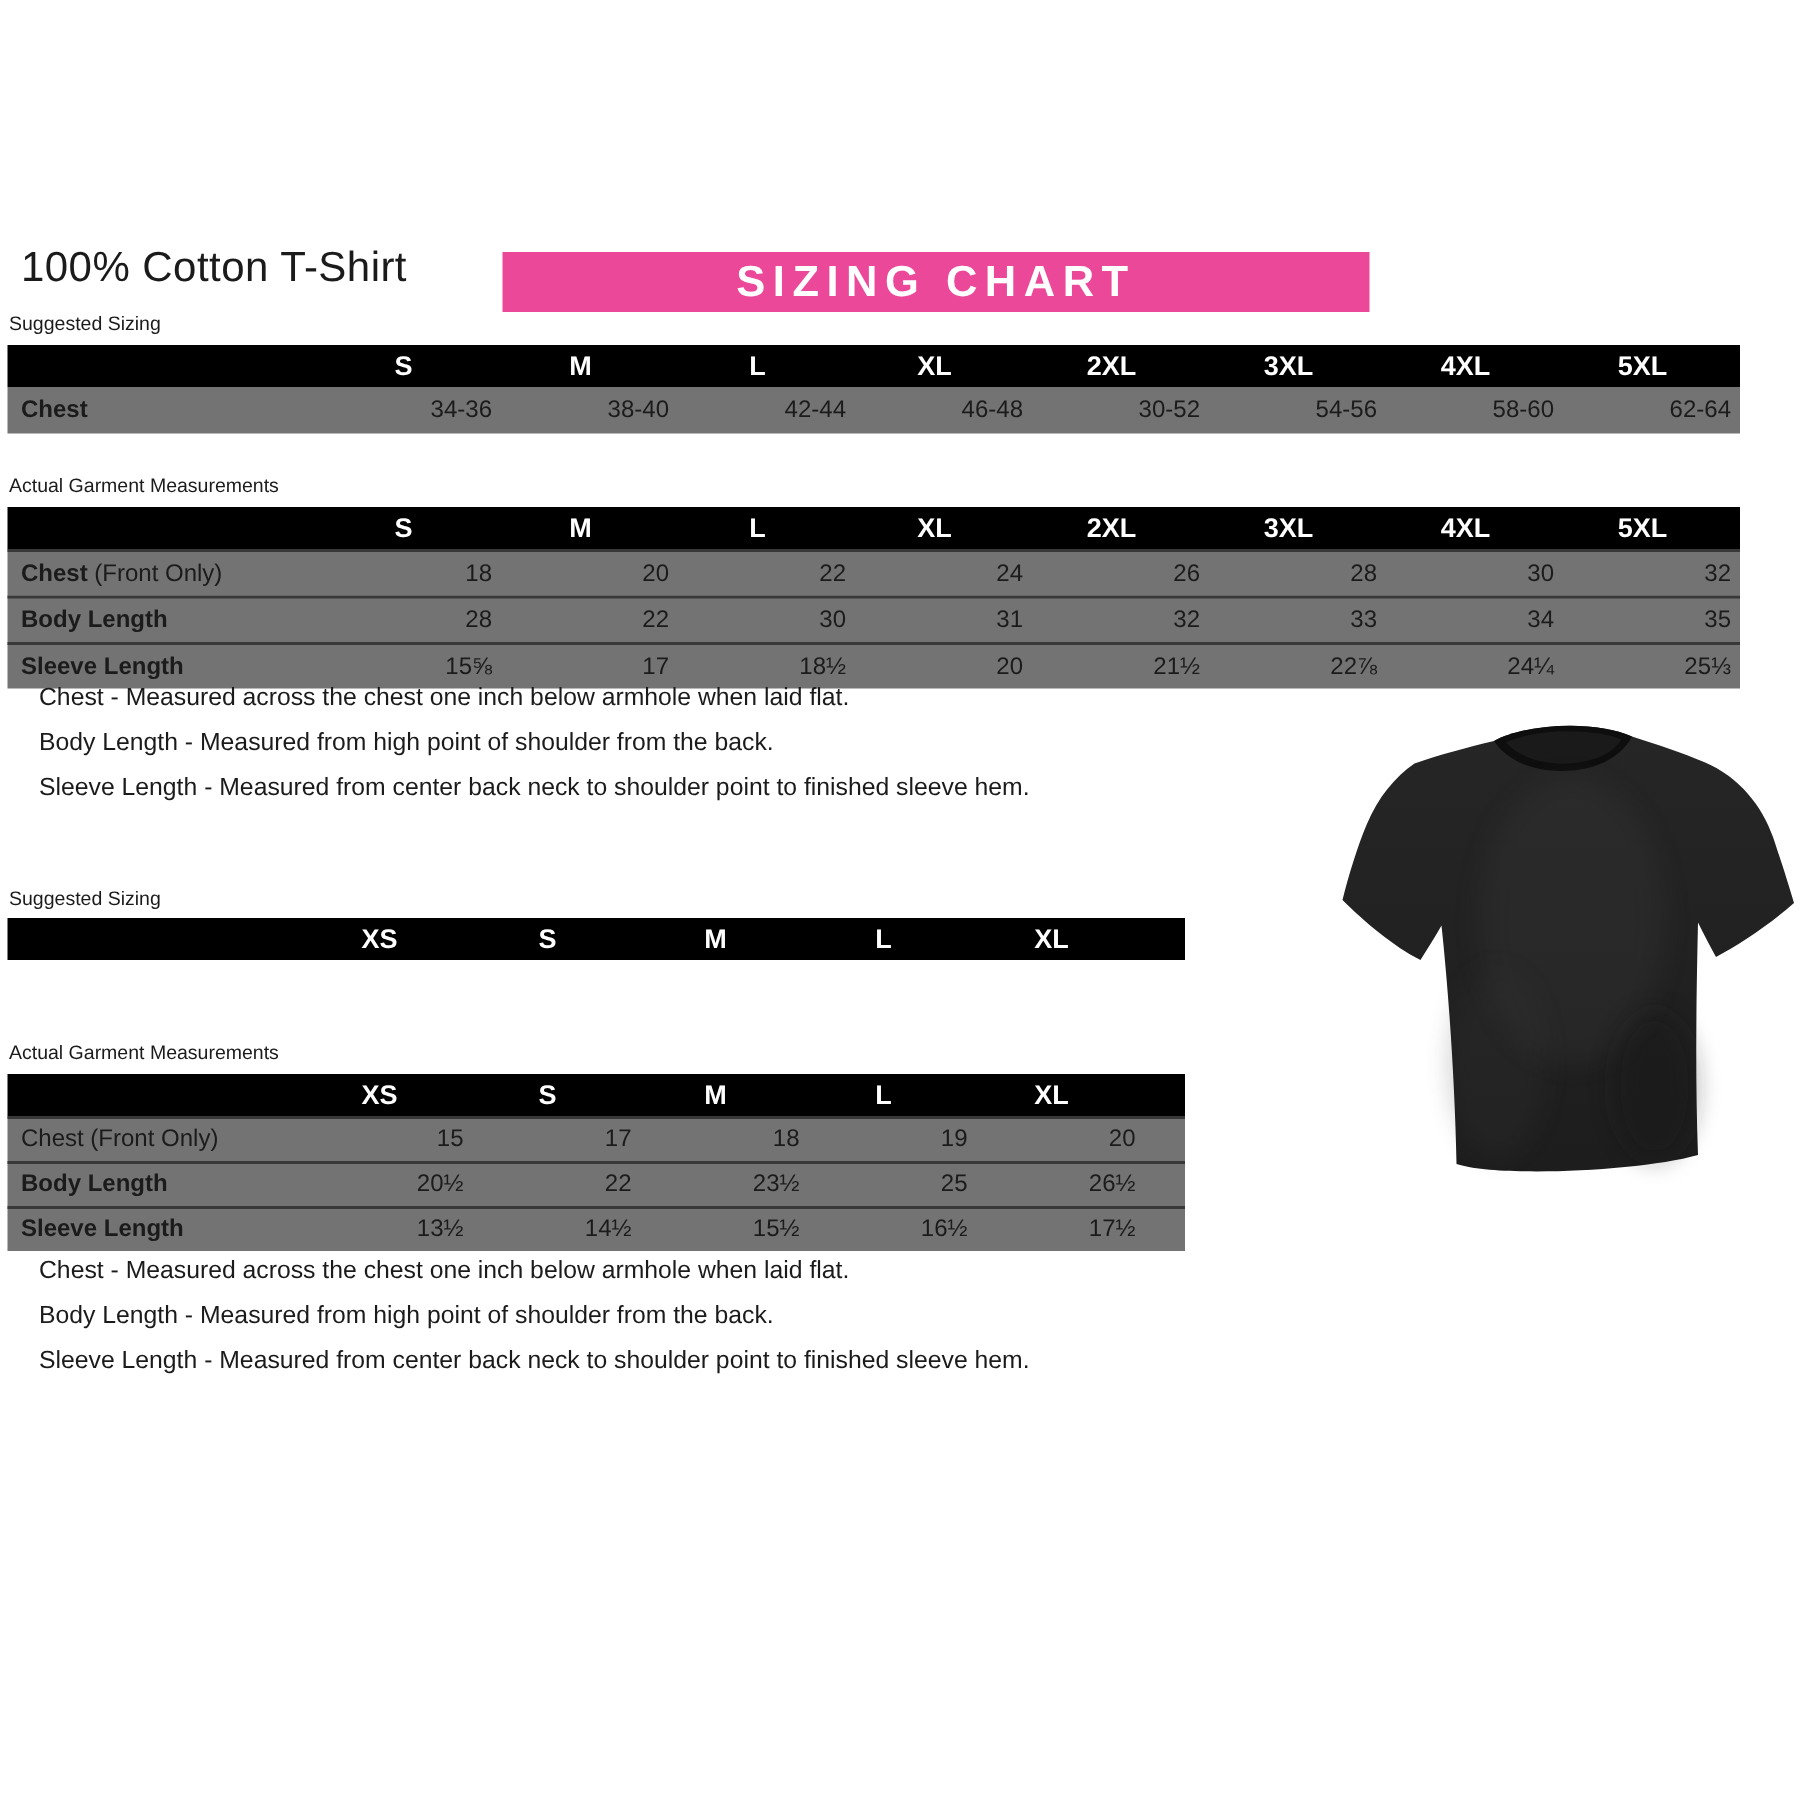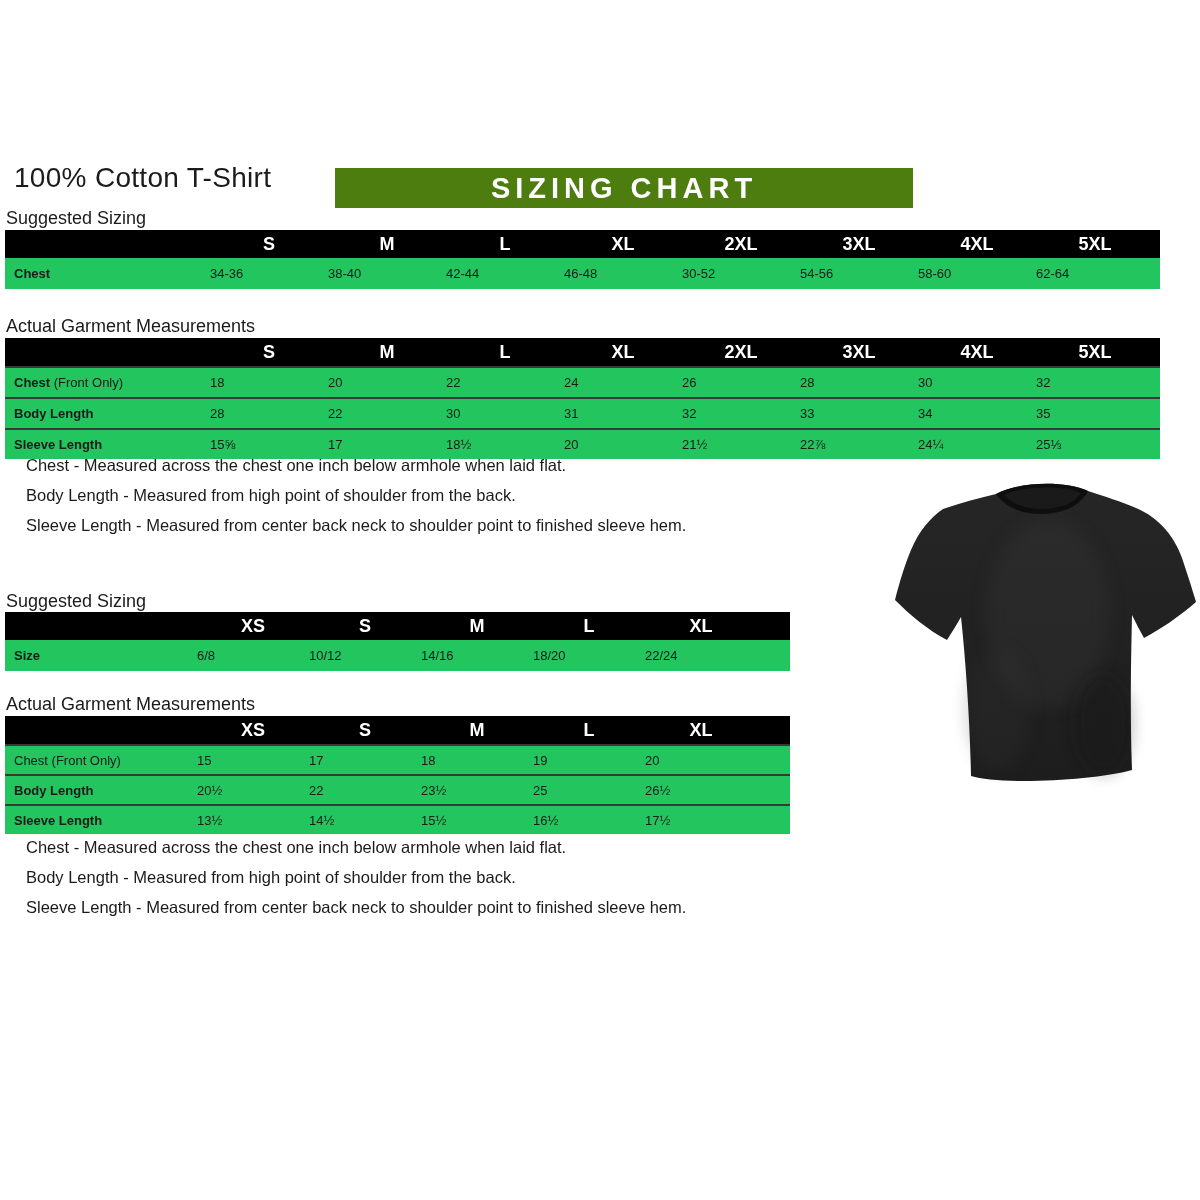--- a/index.html
+++ b/index.html
@@ -10,43 +10,43 @@
   .adult-title {
     position:absolute; left:14px; top:162px; font-size:28px; font-weight:500;
     letter-spacing:0.3px;
   }
   .youth-title {
     position:absolute; left:4px; top:548px; font-size:28px; font-weight:700;
     letter-spacing:0.2px;
   }
   .banner {
     position:absolute; left:335px; top:168px; width:578px; height:40px;
-    background:#4d7c0f; color:#fff; display:flex; align-items:center; justify-content:center;
+    background:#ec4899; color:#fff; display:flex; align-items:center; justify-content:center;
     font-size:29px; font-weight:800; letter-spacing:5px;
   }
-  .sec-label { position:absolute; left:6px; font-size:18px; }
+  .sec-label { position:absolute; left:6px; font-size:13px; }
   .lbl-adult-sugg { top:208px; }
   .lbl-adult-act  { top:316px; }
   .lbl-youth-sugg { top:591px; }
   .lbl-youth-act  { top:694px; }
 
   .tbl { position:absolute; left:5px; }
   .tbl-a { width:1155px; }
   .tbl-y { width:785px; }
   .t-a1 { top:230px; }
   .t-a2 { top:338px; }
   .t-y1 { top:612px; }
   .t-y2 { top:716px; }
 
   .thead { display:grid; background:#000; height:28px; align-items:center; }
-  .trow  { display:grid; align-items:center; font-size:13px; background:#22c55e; }
+  .trow  { display:grid; align-items:center; font-size:16px; background:#737373; }
   .tbl-a .thead, .tbl-a .trow { grid-template-columns:205px repeat(8,118px); }
   .tbl-y .thead, .tbl-y .trow { grid-template-columns:192px repeat(5,112px); }
   .th { color:#fff; font-weight:700; font-size:18px; text-align:center; }
-  .cell { text-align:left; }
+  .cell { text-align:right; }
   .rowlabel { padding-left:9px; }
   .rowlabel .strong { font-weight:700; }
   .t-a1 .trow, .t-y1 .trow { height:31px; }
   .t-a2 .trow { height:29px; border-top:2px solid #383838; }
   .t-y2 .trow { height:28px; border-top:2px solid #383838; }
 
   .notes { position:absolute; left:14px; font-size:16.5px; }
   .notes p { margin:0 0 11px 12px; line-height:19px; }
   .notes-adult { top:456px; }
   .notes-youth { top:838px; }
@@ -155,28 +155,20 @@
   <div class="sec-label lbl-youth-sugg">Suggested Sizing</div>
 
   <div class="tbl tbl-y t-y1">
     <div class="thead">
       <div class="th"></div>
       <div class="th">XS</div>
       <div class="th">S</div>
       <div class="th">M</div>
       <div class="th">L</div>
       <div class="th">XL</div>
-    </div>
-    <div class="trow">
-      <div class="rowlabel"><span class="strong">Size</span></div>
-      <div class="cell">6/8</div>
-      <div class="cell">10/12</div>
-      <div class="cell">14/16</div>
-      <div class="cell">18/20</div>
-      <div class="cell">22/24</div>
     </div>
   </div>
 
   <div class="sec-label lbl-youth-act">Actual Garment Measurements</div>
 
   <div class="tbl tbl-y t-y2">
     <div class="thead">
       <div class="th"></div>
       <div class="th">XS</div>
       <div class="th">S</div>

